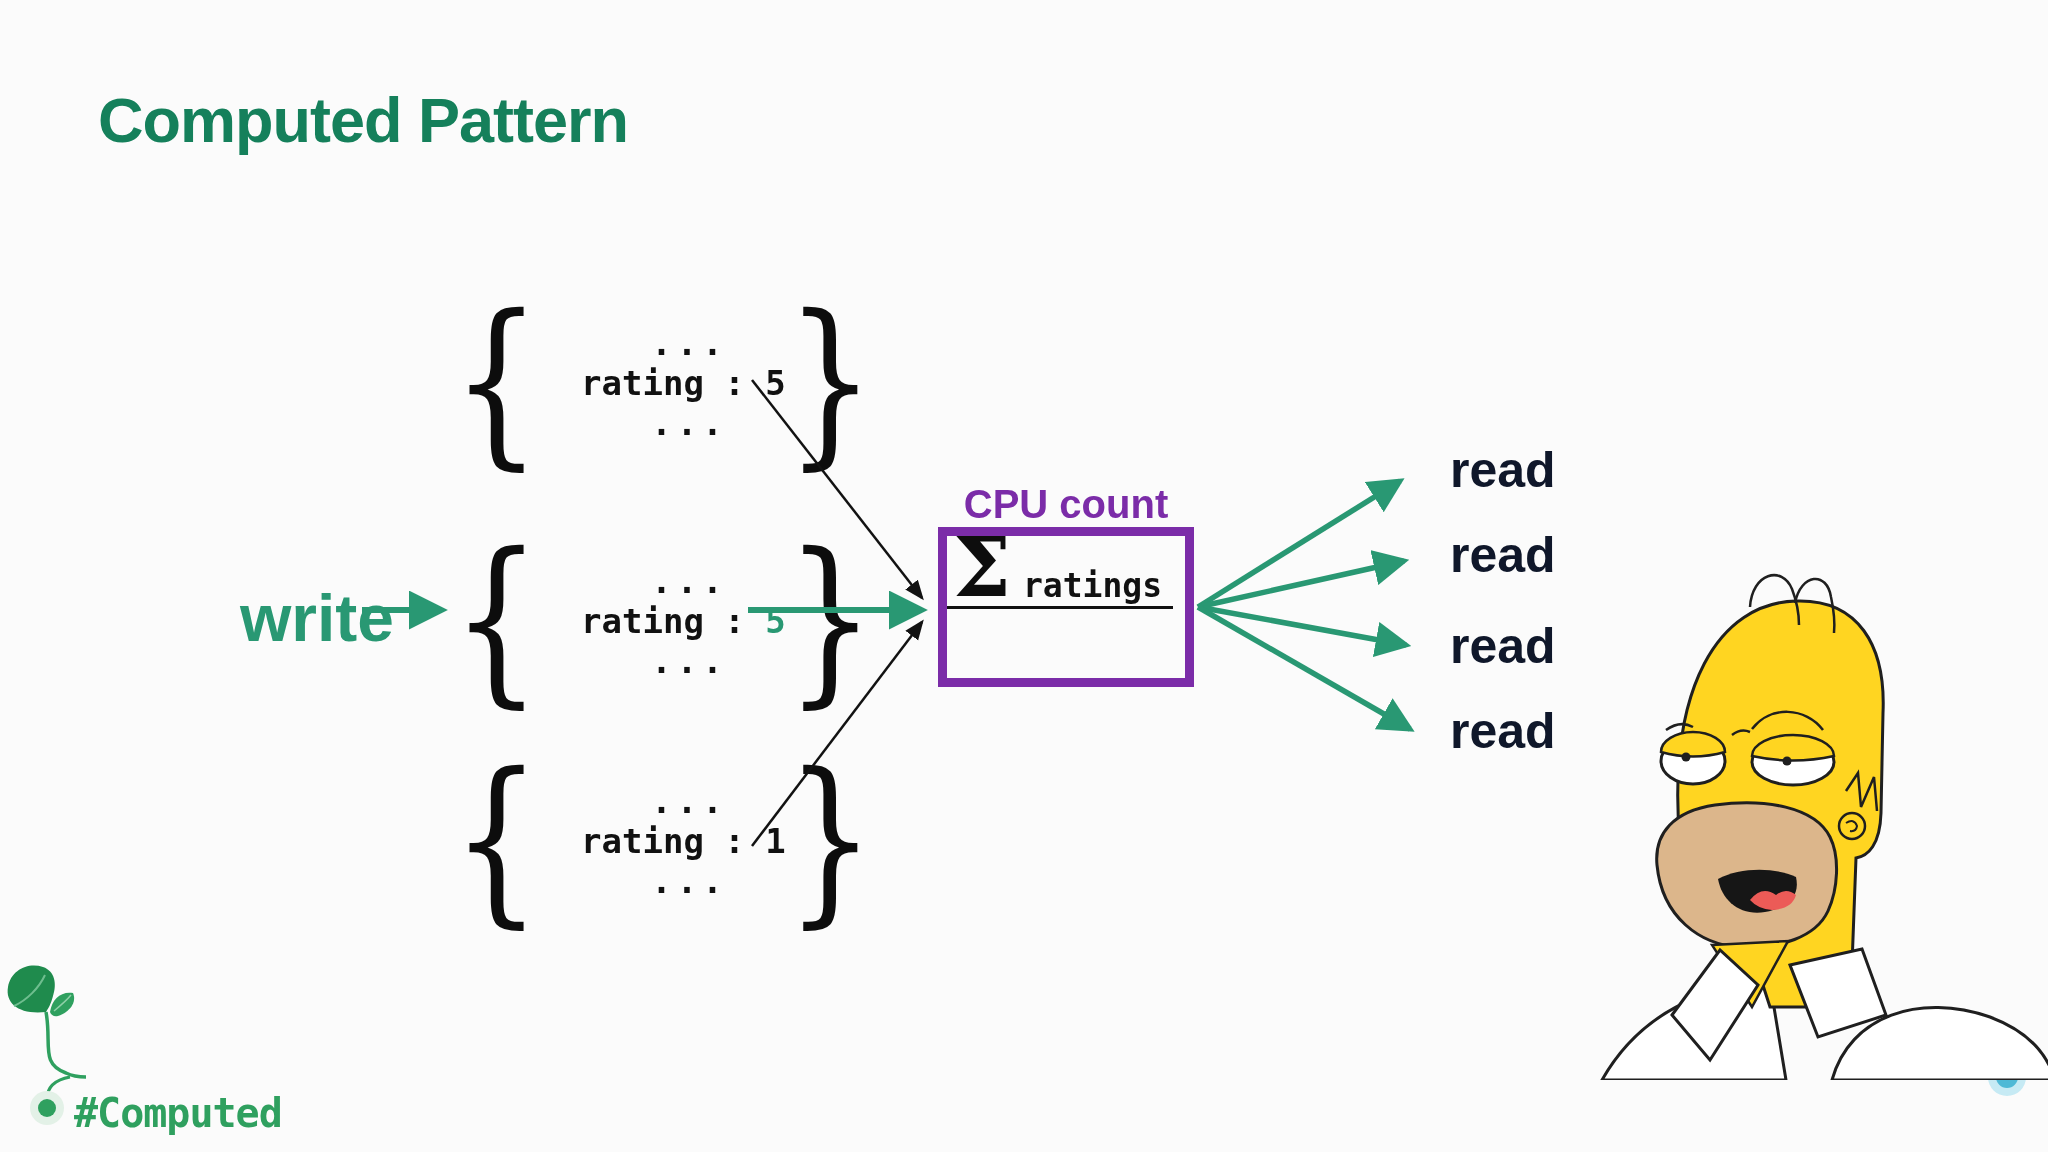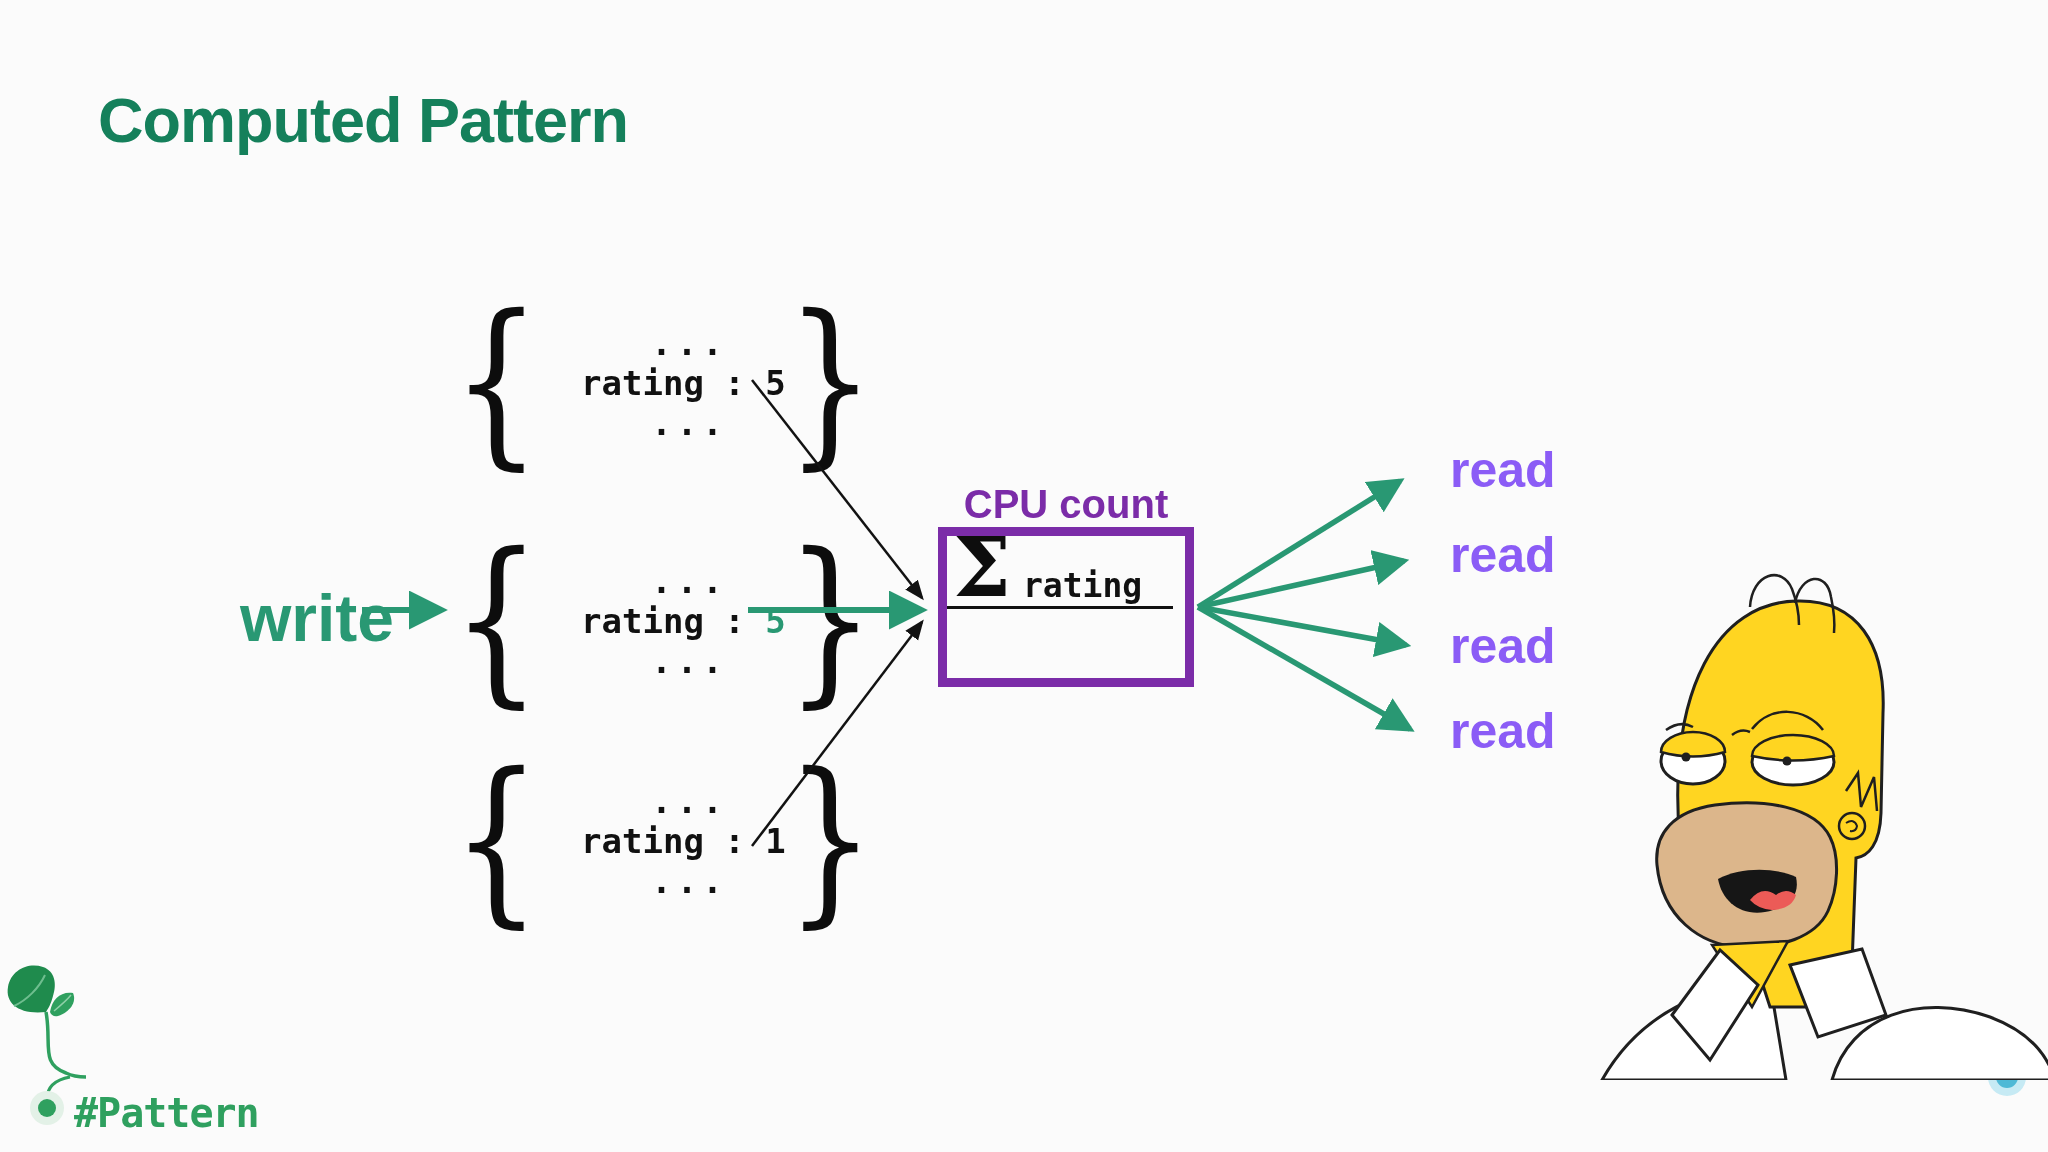--- a/index.html
+++ b/index.html
@@ -68,21 +68,21 @@
     position:absolute;left:0;top:70px;width:226px;height:3px;background:#111;
   }
   .cpu-box .denominator{
     position:absolute;left:2px;top:84px;white-space:nowrap;
     font-family:"DejaVu Sans Mono", monospace;font-weight:bold;
     font-size:35px;color:#111;
   }
 
   
   .read-label{
-    left:1450px;font-size:50px;font-weight:bold;color:#8b5cf6;
+    left:1450px;font-size:50px;font-weight:bold;color:#0f172a;
   }
 
   
   .hashtag{
     left:74px;top:1090px;
     font-family:"DejaVu Sans Mono", monospace;font-weight:bold;
     font-size:40px;letter-spacing:-1px;color:#2FA05F;
   }
 
   svg{display:block;}
@@ -121,21 +121,21 @@
     <span class="dots">...</span>
     <span class="code"><span>rating : </span><span>1</span></span>
     <span class="dots">...</span>
   </div>
   <span class="brace">}</span>
 </div>
 
 <div class="abs cpu-label">CPU count</div>
 <div class="abs cpu-box">
   <span class="sigma">Σ</span>
-  <span class="numerator">rating</span>
+  <span class="numerator">ratings</span>
   <span class="frac-line"></span>
 </div>
 
 <div class="abs read-label" style="top:441px">read</div>
 <div class="abs read-label" style="top:526px">read</div>
 <div class="abs read-label" style="top:617px">read</div>
 <div class="abs read-label" style="top:702px">read</div>
 
 <svg class="abs overlay" width="2048" height="1152" viewBox="0 0 2048 1152">
   <defs>
@@ -214,13 +214,13 @@
 
   <path d="M118,334 C140,322 175,322 196,332 C200,350 190,362 165,367 C140,371 122,356 118,334 Z" fill="#161616"></path>
   <path d="M150,355 Q162,340 176,350 Q186,342 196,350 Q192,364 172,365 Q158,364 150,355 Z" fill="#EC5B57"></path>
 
   <path d="M112,400 L188,396 L152,462 Z" fill="#FFD521" stroke="#1f1f1f" stroke-width="2.5"></path>
 
   <path d="M72,470 L120,405 L158,440 L110,515 Z" fill="#FFFFFF" stroke="#1f1f1f" stroke-width="3"></path>
   <path d="M190,420 L262,404 L286,470 L218,492 Z" fill="#FFFFFF" stroke="#1f1f1f" stroke-width="3"></path>
 </svg>
 
-<div class="abs hashtag">#Pattern</div>
+<div class="abs hashtag">#Computed</div>
 
 </body></html>

